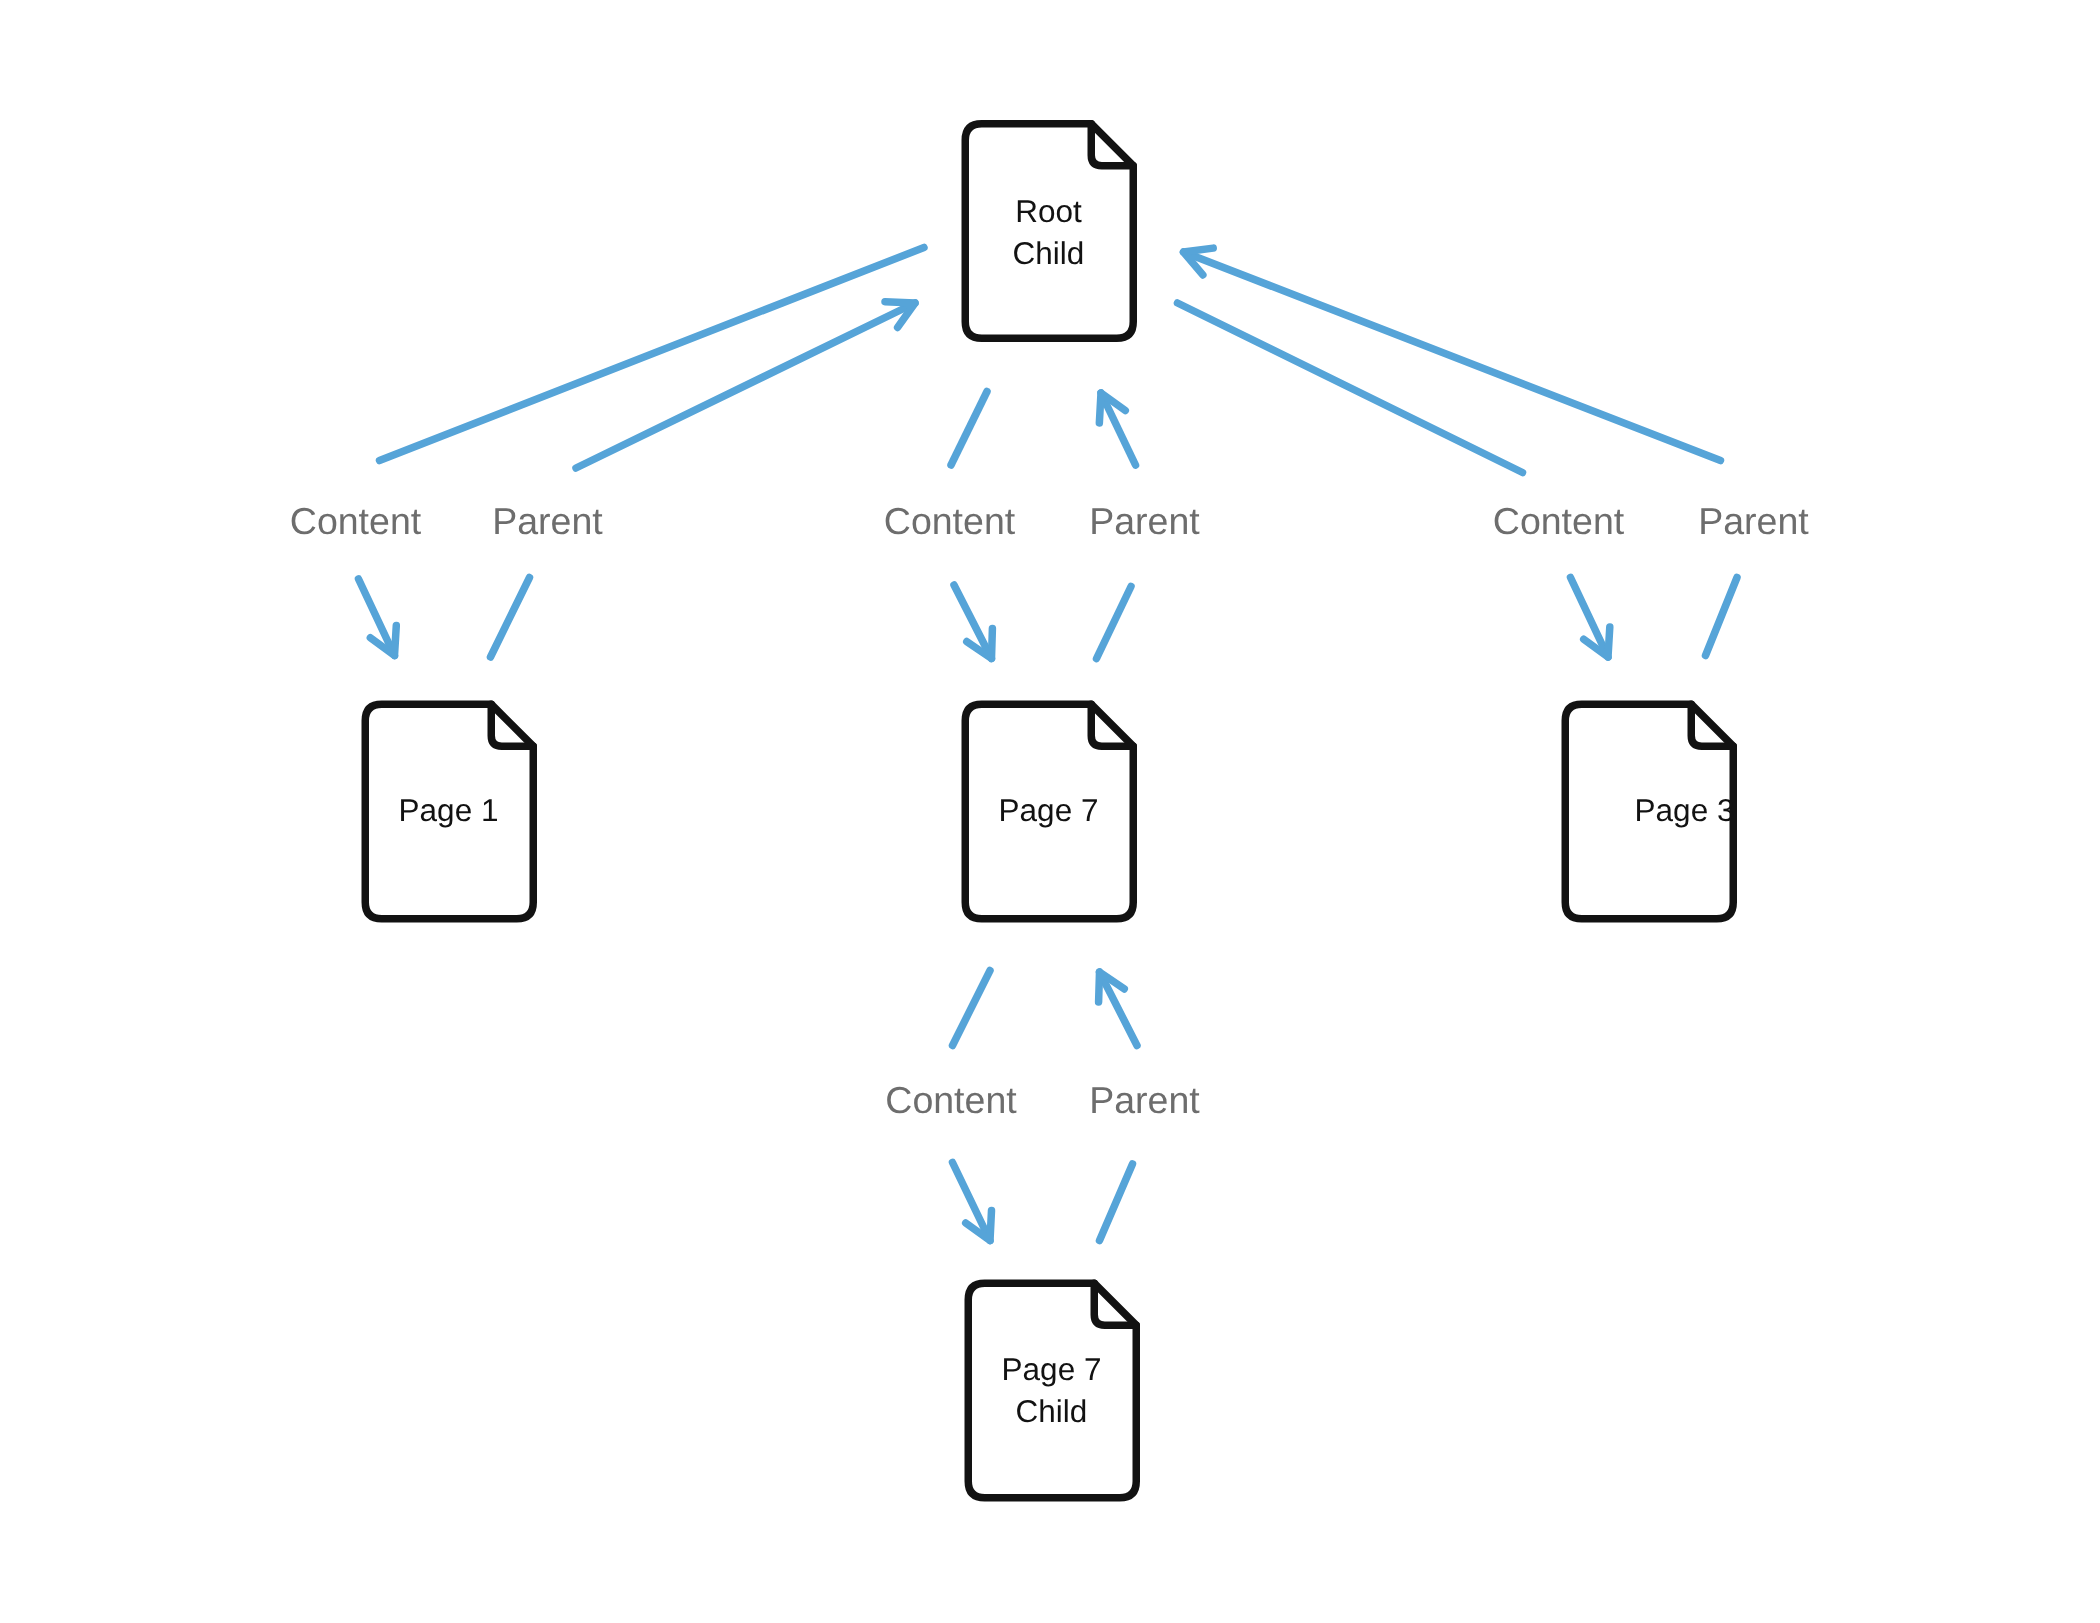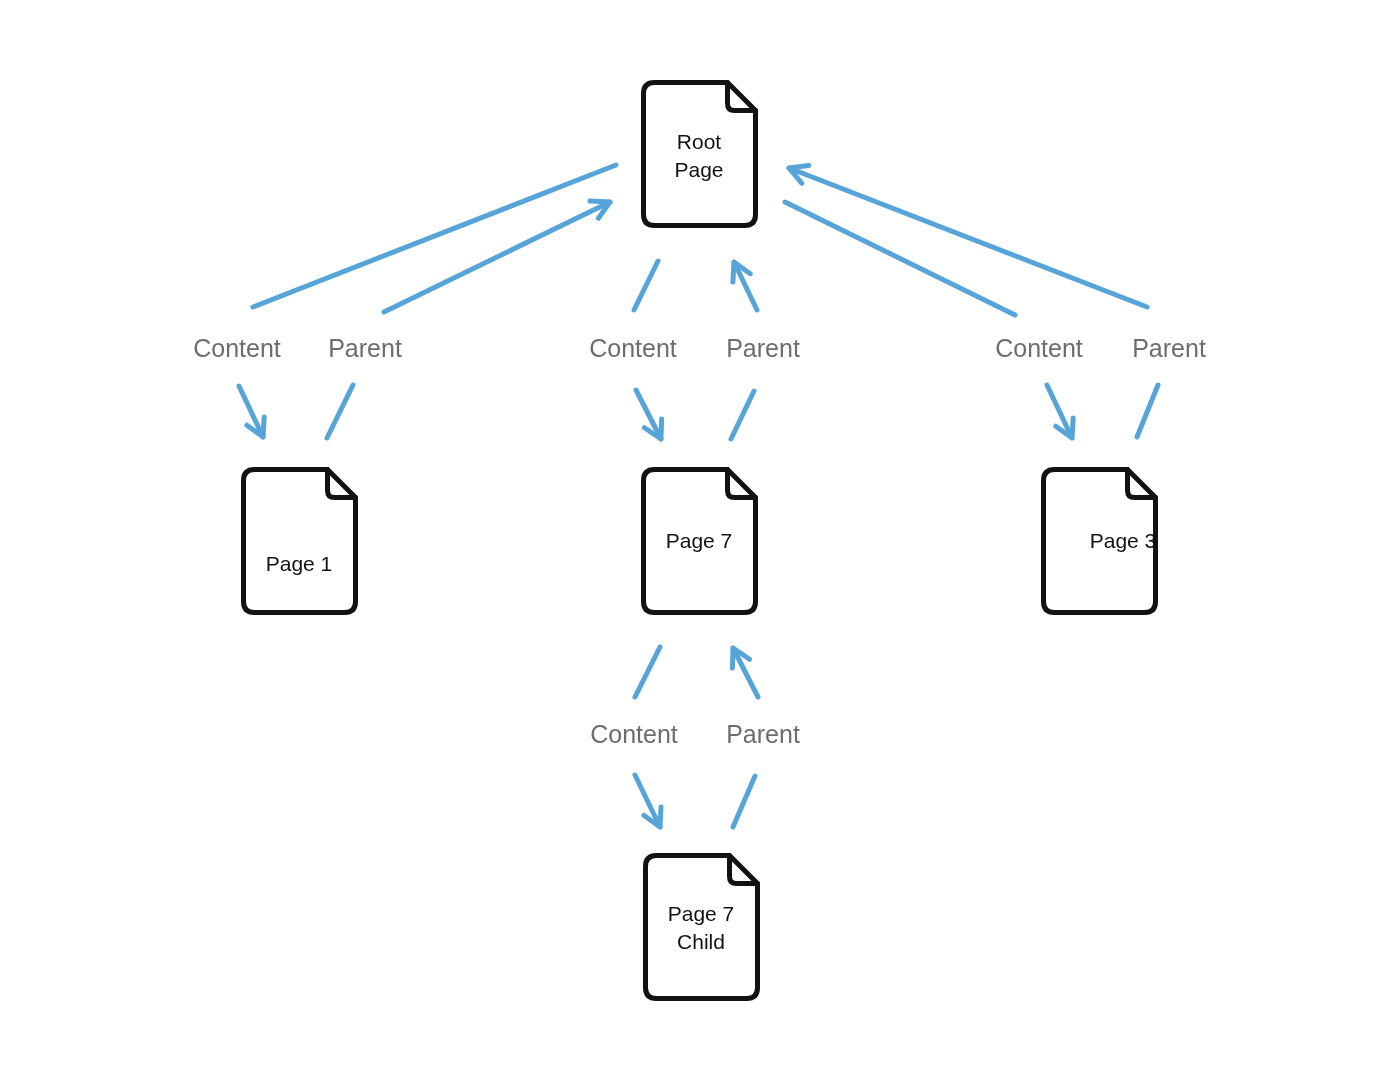--- a/index.html
+++ b/index.html
@@ -117,22 +117,22 @@
       <g>
         <path d="M 1054.5 469.5 H 1127.5 L 1155.5 497.5 V 601.5 Q 1155.5 612.5 1144.5 612.5 H 1054.5 Q 1043.5 612.5 1043.5 601.5 V 480.5 Q 1043.5 469.5 1054.5 469.5 Z" fill="#ffffff" stroke="#121212" stroke-width="5" stroke-linejoin="round"></path>
         <path d="M 1127.5 469.5 V 490.5 Q 1127.5 497.5 1134.5 497.5 H 1155.5" fill="none" stroke="#121212" stroke-width="5" stroke-linecap="round" stroke-linejoin="round"></path>
       </g>
       <g>
         <path d="M 656.5 855.5 H 729.5 L 757.5 883.5 V 987.5 Q 757.5 998.5 746.5 998.5 H 656.5 Q 645.5 998.5 645.5 987.5 V 866.5 Q 645.5 855.5 656.5 855.5 Z" fill="#ffffff" stroke="#121212" stroke-width="5" stroke-linejoin="round"></path>
         <path d="M 729.5 855.5 V 876.5 Q 729.5 883.5 736.5 883.5 H 757.5" fill="none" stroke="#121212" stroke-width="5" stroke-linecap="round" stroke-linejoin="round"></path>
       </g>
     </svg>
 
-  <div class="node-label" style="left:699px; top:156px;">Root Page</div>
-  <div class="node-label" style="left:299px; top:564px;">Page 1</div>
+  <div class="node-label" style="left:699px; top:156px;">Root Child</div>
+  <div class="node-label" style="left:299px; top:541px;">Page 1</div>
   <div class="node-label" style="left:699px; top:541px;">Page 7</div>
   <div class="node-label" style="left:1099px; top:541px;margin-left:24px;">Page 3</div>
   <div class="node-label" style="left:701px; top:928px;">Page 7 Child</div>
 
   <div class="edge-label" style="left:237px; top:348px;">Content</div>
   <div class="edge-label" style="left:365px; top:348px;">Parent</div>
   <div class="edge-label" style="left:633px; top:348px;">Content</div>
   <div class="edge-label" style="left:763px; top:348px;">Parent</div>
   <div class="edge-label" style="left:1039px; top:348px;">Content</div>
   <div class="edge-label" style="left:1169px; top:348px;">Parent</div>

